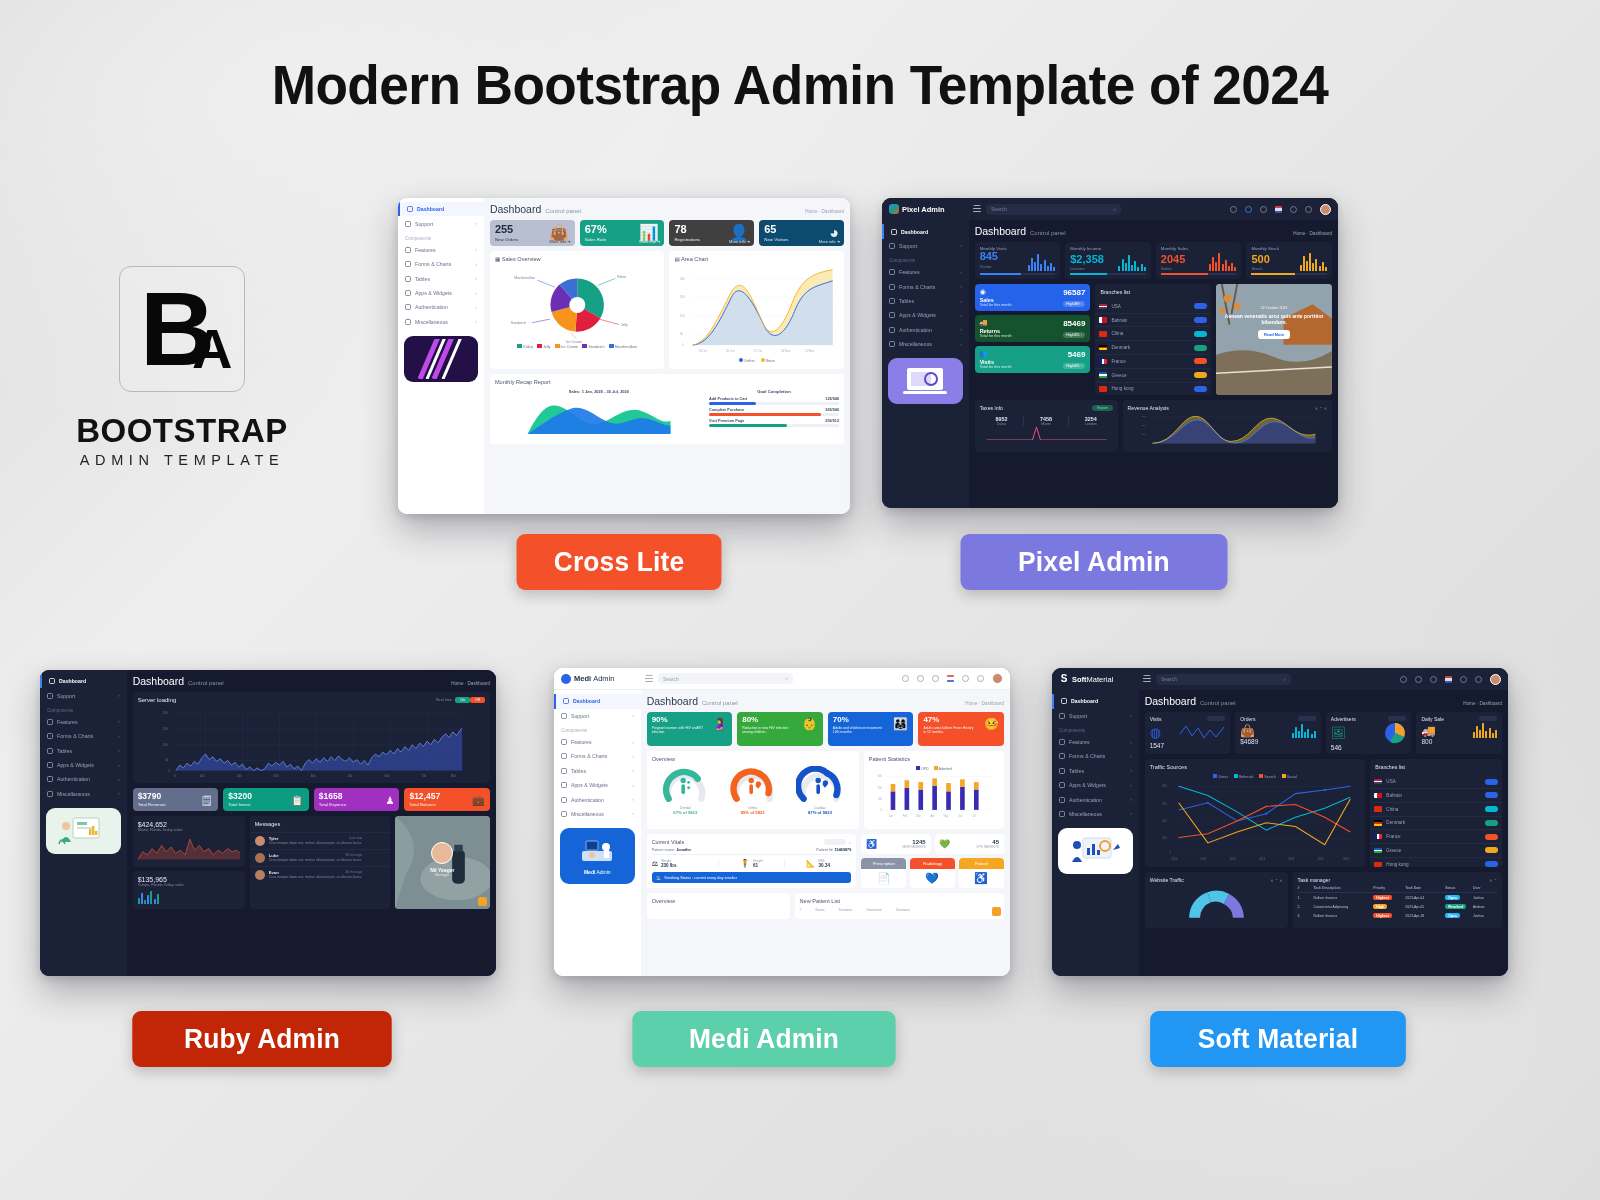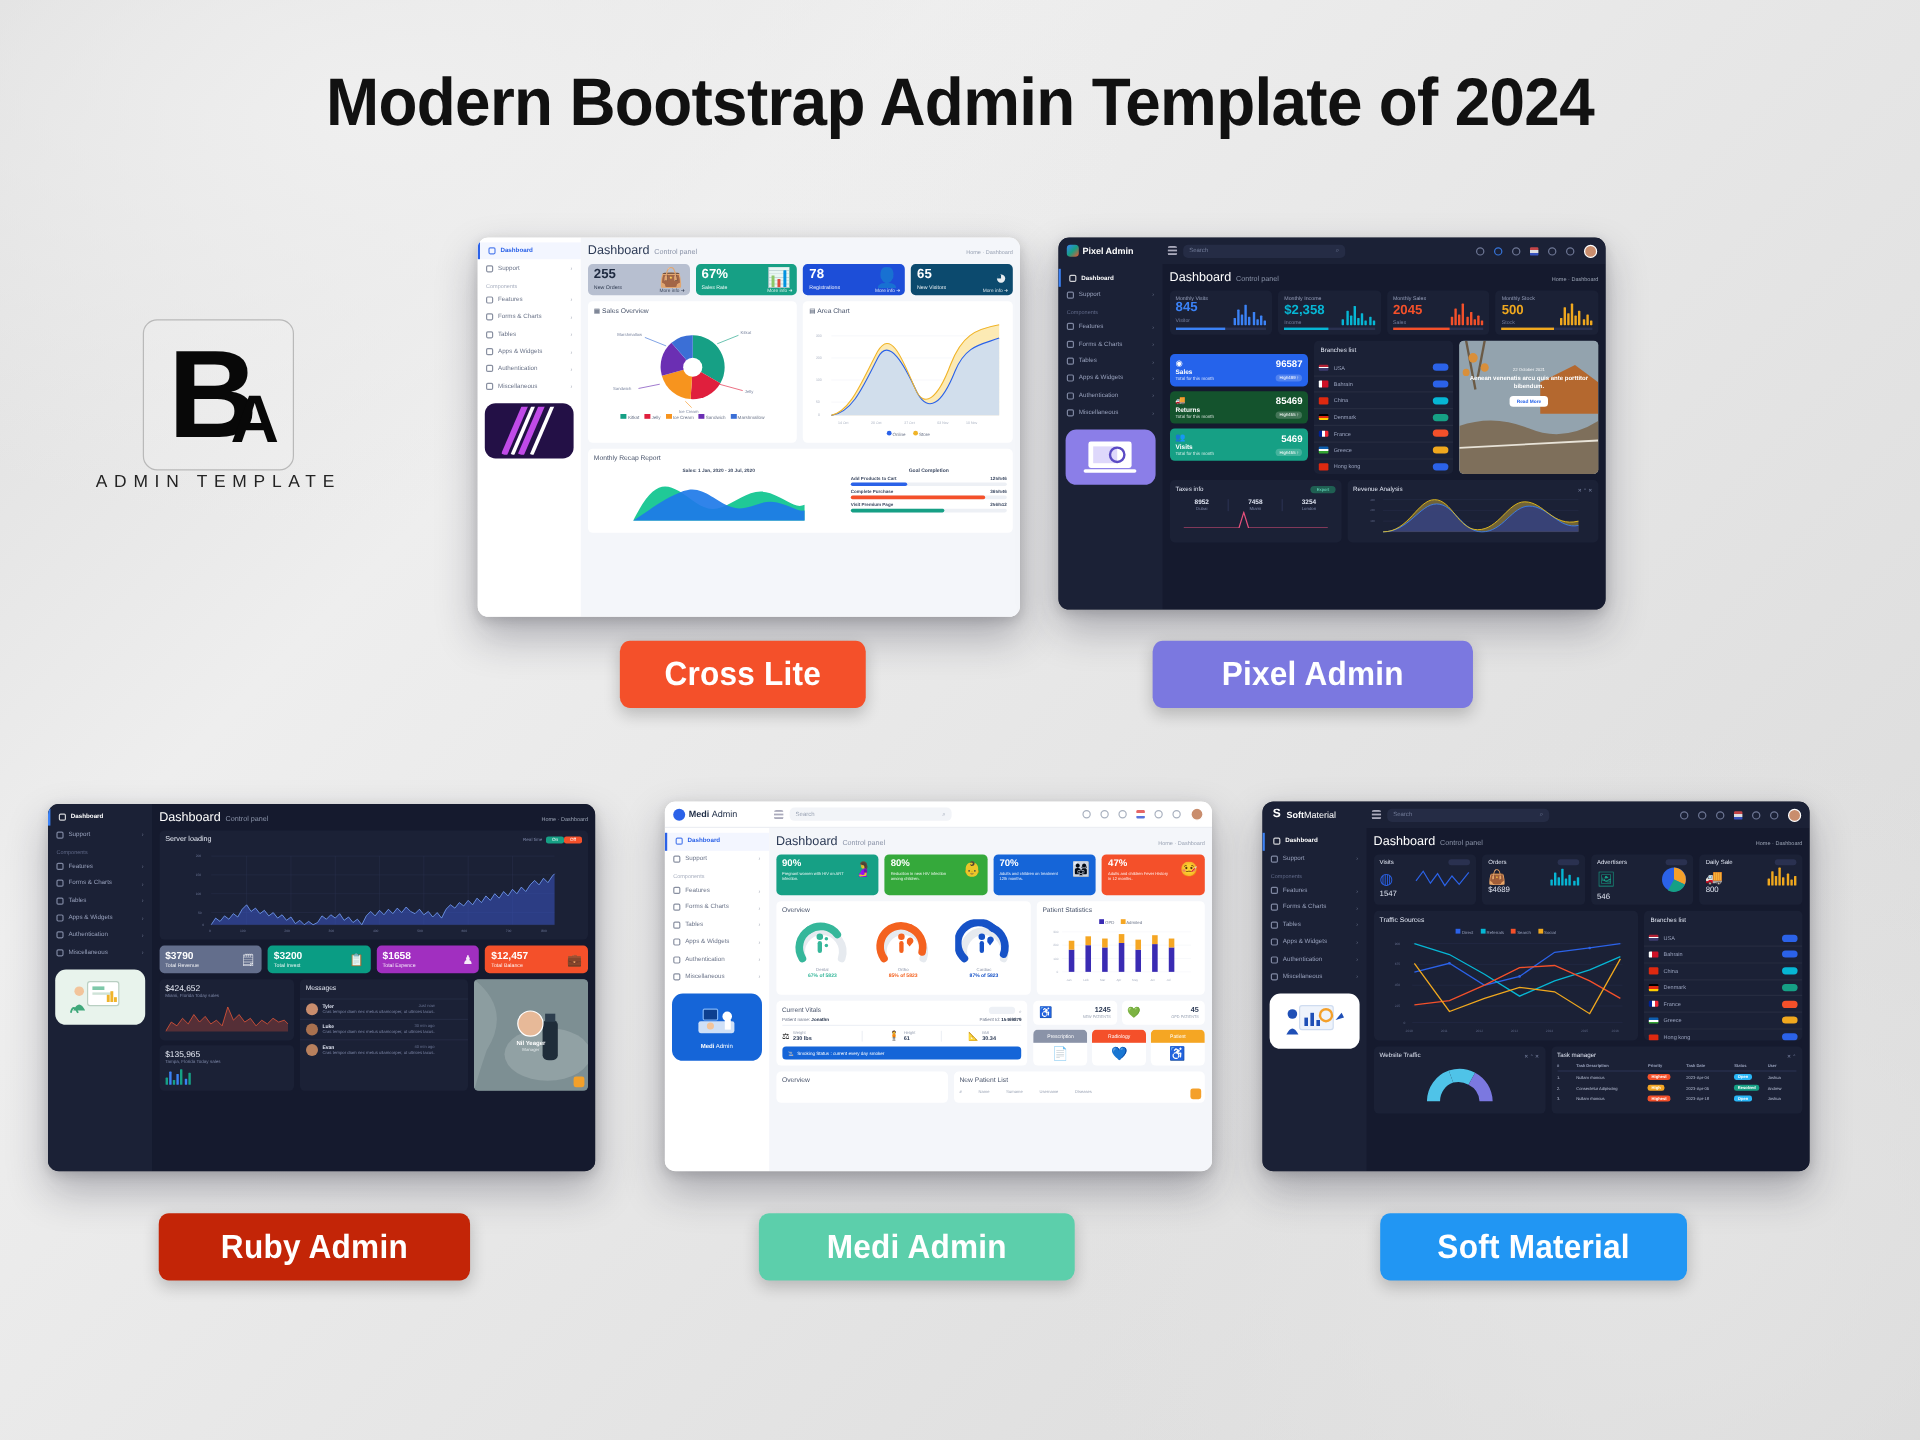--- a/index.html
+++ b/index.html
@@ -147,20 +147,21 @@
 </head>
 <body>
 
 <div id="page-title">Modern Bootstrap Admin Template of 2024</div>
 
 <div id="brand">
   <div id="brand-mark">
     <span class="b-letter">B</span>
     <span class="a-letter">A</span>
   </div>
+  <div id="brand-word">BOOTSTRAP</div>
   <div id="brand-sub">ADMIN TEMPLATE</div>
 </div>
 
 <div class="shot light" style="left:398px; top:198px; width:452px; height:316px;">
   <div class="dash light">
     <div class="body-row">
       <div class="sidebar">
         <div class="side-item active">
             <span class="ic"></span>
             <span>Dashboard</span>
@@ -226,21 +227,21 @@
             <div class="lbl">New Orders</div>
             <div class="gly">👜</div>
             <div class="more">More info ➜</div>
           </div>
           <div class="stat" style="background:#16a085;color:#fff;">
             <div class="num">67%</div>
             <div class="lbl">Sales Rate</div>
             <div class="gly">📊</div>
             <div class="more">More info ➜</div>
           </div>
-          <div class="stat" style="background:#1d4ed8;color:#fff;">
+          <div class="stat" style="background:#404040;color:#fff;">
             <div class="num">78</div>
             <div class="lbl">Registrations</div>
             <div class="gly">👤</div>
             <div class="more">More info ➜</div>
           </div>
           <div class="stat" style="background:#0c4a6e;color:#fff;">
             <div class="num">65</div>
             <div class="lbl">New Visitors</div>
             <div class="gly">◕</div>
             <div class="more">More info ➜</div>
@@ -533,21 +534,21 @@
                   <i style="height:9px;background:#f0a81e"></i>
                   <i style="height:4px;background:#f0a81e"></i>
               </div>
             </div>
             <div style="height:1.6px;margin-top:2px;background:#2a3150;">
                 <div style="width:58%;height:100%;background:#f0a81e;"></div>
               </div>
           </div>
         </div>
         <div class="two-col" style="margin-bottom:5px;">
-          <div style="flex:1 1 0;display:flex;flex-direction:column;gap:4px;justify-content:center;">
+          <div style="flex:1 1 0;display:flex;flex-direction:column;gap:4px;">
             <div style="background:#2563eb;border-radius:4px;padding:4px 5px;color:#fff;">
               <div style="display:flex;align-items:flex-start;">
                 <span style="font-size:7px;">◉</span>
                 <span style="margin-left:auto;font-size:8px;font-weight:700;">96587</span>
               </div>
               <div style="display:flex;align-items:flex-end;">
                 <div>
                     <div style="font-size:5.4px;font-weight:700;">Sales</div>
                      <div style="font-size:3.8px;opacity:.8;">Total for this month</div>
                   </div>

